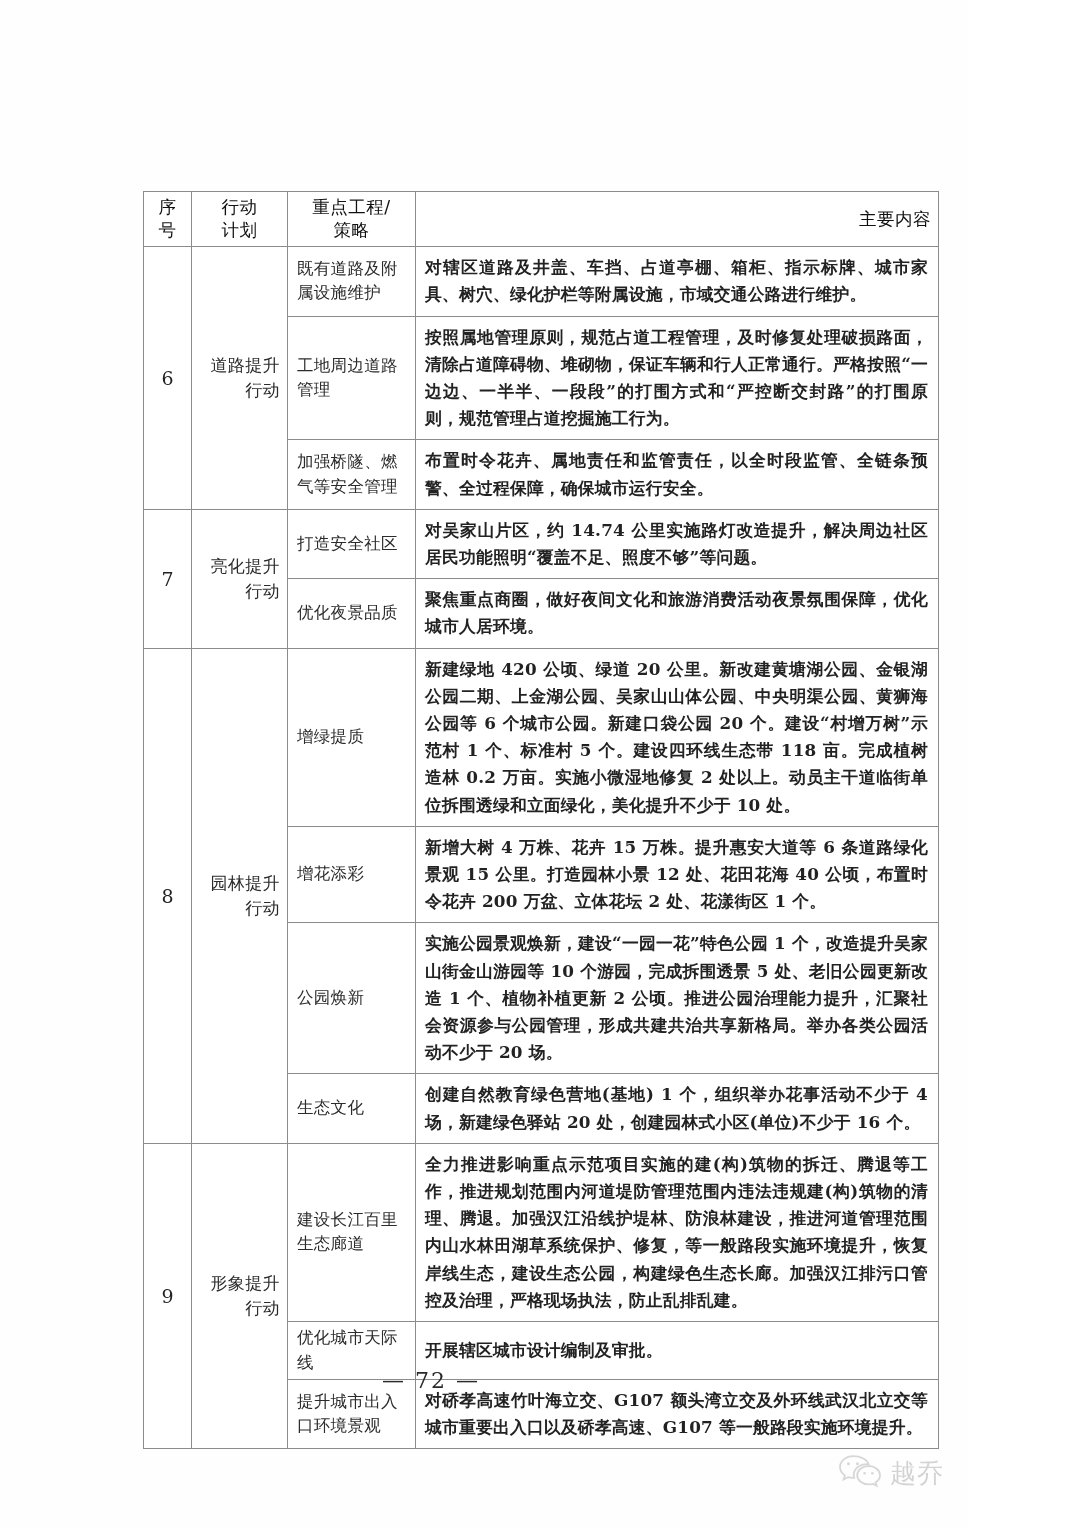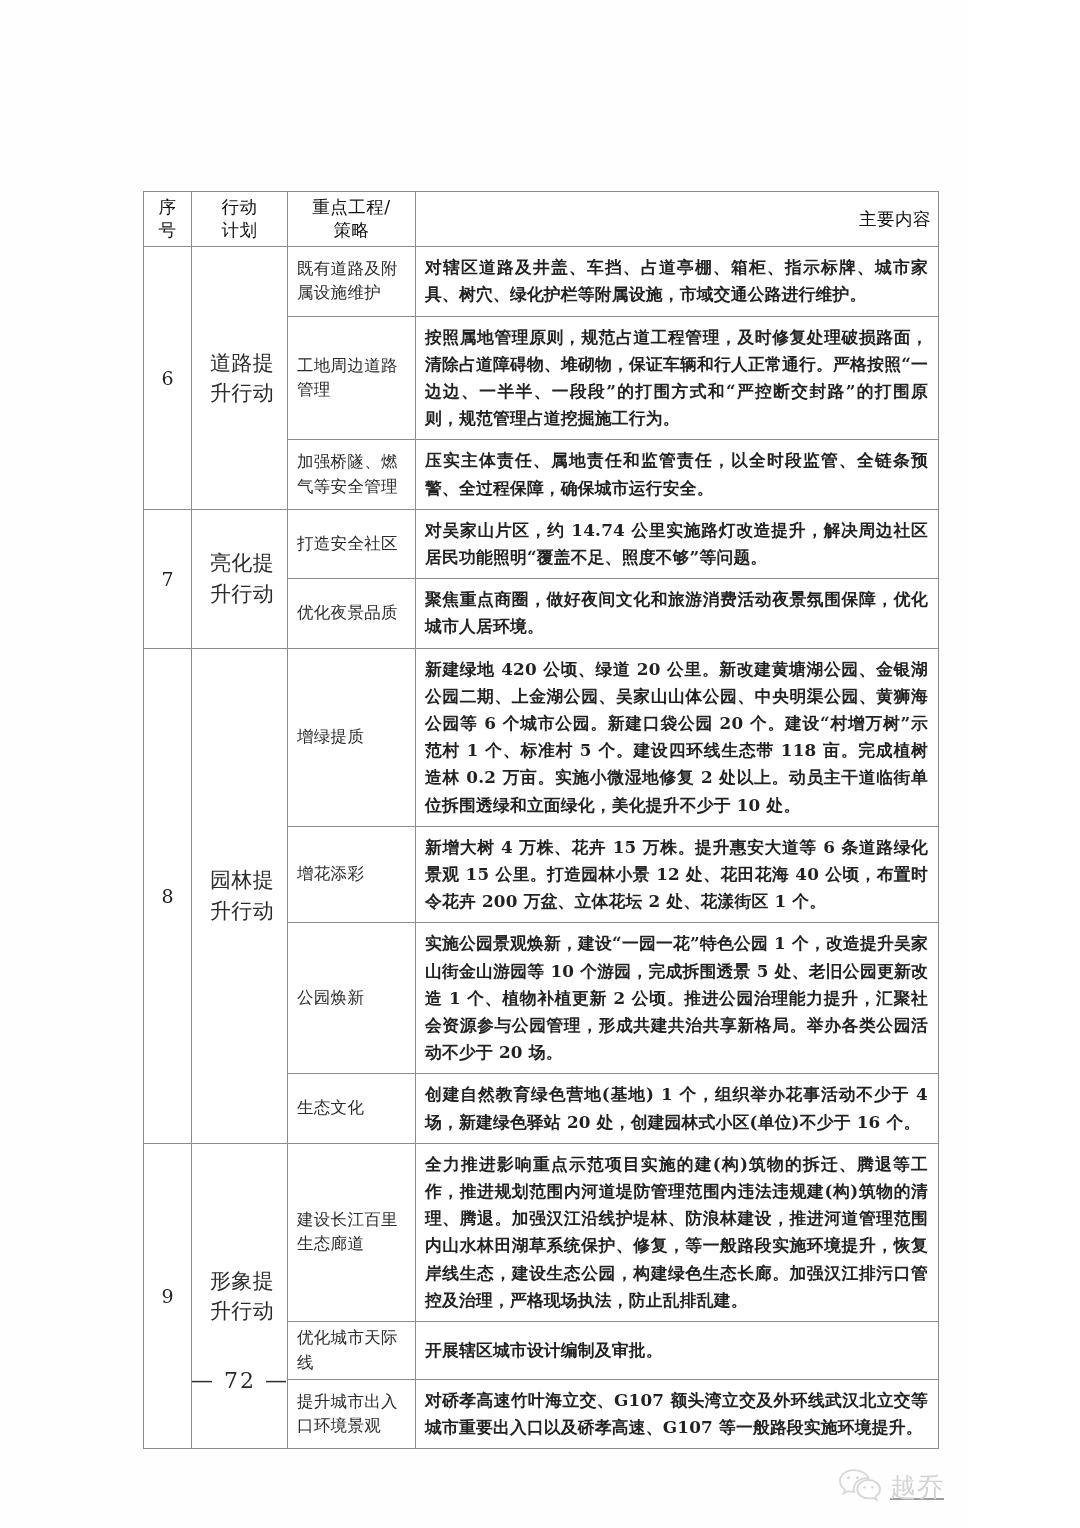--- a/index.html
+++ b/index.html
@@ -68,22 +68,22 @@
   }
   thead tr th { border-bottom-width: 2px; border-bottom-color: #5a5a5a; }
 
   td.cell-no {
     text-align: center;
     font-size: 19px;
     font-family: "DejaVu Serif", "Liberation Serif", serif;
     color: #232323;
   }
   td.cell-plan {
-    text-align: center;
-    font-size: 21px;
+    text-align: right;
+    font-size: 17px;
     line-height: 1.45;
     color: #2b2b2b;
     letter-spacing: .4px;
     padding-left: 12px;
   }
   td.cell-proj {
     text-align: left;
     font-size: 16.5px;
     line-height: 1.48;
     color: #2b2b2b;
@@ -102,37 +102,36 @@
     vertical-align: middle;
     font-weight: bold;
   }
 
   
   .page-number {
     position: absolute;
     left: 0;
     top: 1368px;
     width: 480px;
-    text-align: center;
+    text-align: right;
     font-size: 22px;
     color: #2a2a2a;
     font-family: "DejaVu Serif", "Liberation Serif", serif;
     letter-spacing: 2px;
   }
 
   
   .watermark {
     position: absolute;
     right: 24px;
-    bottom: 22px;
+    bottom: 36px;
     display: flex;
     align-items: center;
     gap: 8px;
     opacity: .42;
-    text-decoration: underline;
   }
   .watermark .wm-logo { display: block; }
   .watermark .wm-text {
     font-family: "DejaVu Sans", "Liberation Sans", sans-serif;
     font-size: 26px;
     color: #9a9a9a;
     letter-spacing: 1px;
   }
 </style>
 </head>
@@ -167,21 +166,21 @@
           <td class="cell-plan" rowspan="3">道路提升行动</td>
           <td class="cell-proj">既有道路及附属设施维护</td>
           <td class="cell-main frame-right">对辖区道路及井盖、车挡、占道亭棚、箱柜、指示标牌、城市家具、树穴、绿化护栏等附属设施，市域交通公路进行维护。</td>
         </tr>
         <tr>
           <td class="cell-proj">工地周边道路管理</td>
           <td class="cell-main frame-right">按照属地管理原则，规范占道工程管理，及时修复处理破损路面，清除占道障碍物、堆砌物，保证车辆和行人正常通行。严格按照“一边边、一半半、一段段”的打围方式和“严控断交封路”的打围原则，规范管理占道挖掘施工行为。</td>
         </tr>
         <tr>
           <td class="cell-proj">加强桥隧、燃气等安全管理</td>
-          <td class="cell-main frame-right">压实主体责任、属地责任和监管责任，以全时段监管、全链条预警、全过程保障，确保城市运行安全。</td>
+          <td class="cell-main frame-right">布置时令花卉、属地责任和监管责任，以全时段监管、全链条预警、全过程保障，确保城市运行安全。</td>
         </tr>
         <tr>
           <td class="cell-no frame-left" rowspan="2">7</td>
           <td class="cell-plan" rowspan="2">亮化提升行动</td>
           <td class="cell-proj">打造安全社区</td>
           <td class="cell-main frame-right">对吴家山片区，约 14.74 公里实施路灯改造提升，解决周边社区居民功能照明“覆盖不足、照度不够”等问题。</td>
         </tr>
         <tr>
           <td class="cell-proj">优化夜景品质</td>
           <td class="cell-main frame-right">聚焦重点商圈，做好夜间文化和旅游消费活动夜景氛围保障，优化城市人居环境。</td>

